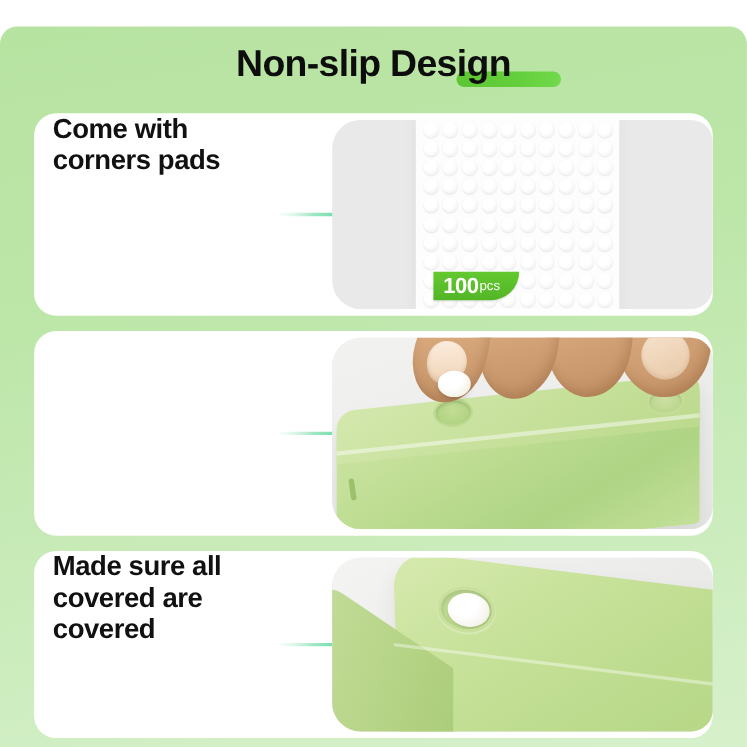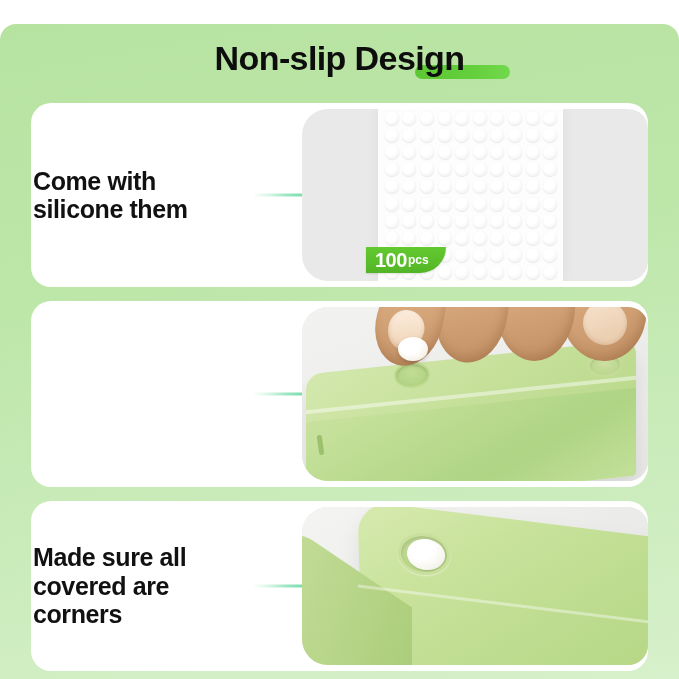--- a/index.html
+++ b/index.html
@@ -61,25 +61,24 @@
     background:#ffffff;
     border-radius:20px;
     overflow:hidden;
   }
   #card-1 { top:79px;  height:184px; }
   #card-2 { top:277px; height:186px; }
   #card-3 { top:477px; height:170px;padding-left:24px; }
 
   .card-text {
     position:absolute;
-    left:2px;
+    left:17px;
     top:0; bottom:0;
     width:245px;
     display:flex;
-    align-items:center;
     padding-left:0px;
   }
   .caption {
     font-size:25px;
     font-weight:bold;
     line-height:1.14;
     color:#111111;
     letter-spacing:-0.4px;
   }
 
@@ -124,36 +123,36 @@
     width:14px; height:14px;
     margin:auto;
     border-radius:50%;
     background:radial-gradient(circle at 36% 32%, #ffffff 45%, #f4f4f4 78%, #e6e6e6 100%);
     box-shadow:0 1px 1.5px rgba(0,0,0,.09),
                inset 0 0 1px rgba(0,0,0,.05);
   }
 
   .badge {
     position:absolute;
-    left:64px; bottom:8px;
+    left:92px; bottom:8px;
     height:26px;
     padding:0 17px 0 9px;
     display:flex;
     align-items:flex-end;
     background:linear-gradient(180deg,#63c92f 0%,#53b526 100%);
     border-radius:0 0 30px 0;
     box-shadow:0 1px 2px rgba(0,0,0,.12);
     z-index:5;
   }
   .badge-num {
     font-size:20px; font-weight:bold; color:#ffffff;
     letter-spacing:-0.5px; line-height:26px;
   }
   .badge-unit {
-    font-size:12px; font-weight:bold; color:#ffffff;
+    font-size:12px; font-weight:normal; color:#ffffff;
     line-height:26px; margin-left:1px;
   }
 
   
   .p2 { position:absolute; inset:0; }
   .p2-bg {
     position:absolute; inset:0;
     background:linear-gradient(160deg,#f2f2f0 0%,#ededeb 45%,#e6e6e4 100%);
   }
   .p2-box {
@@ -308,21 +307,21 @@
   <div class="title-wrap">
     <div class="title-highlight"></div>
     <div class="title">Non-slip Design</div>
   </div>
 
   <div class="card" id="card-1">
 
     <div class="card-text">
       <div class="caption">
         <div>Come with</div>
-        <div>silicone them</div>
+        <div>corners pads</div>
       </div>
     </div>
 
     <svg class="arrow" viewBox="0 0 82 26">
       <defs>
         <linearGradient id="ag1" x1="0" y1="0" x2="1" y2="0">
           <stop offset="0%" stop-color="#d9f5e4" stop-opacity="0.25"></stop>
           <stop offset="38%" stop-color="#8fe3b8" stop-opacity="0.85"></stop>
           <stop offset="100%" stop-color="#2fcd83"></stop>
         </linearGradient>
@@ -480,21 +479,21 @@
       </div>
     </div>
   </div>
 
   <div class="card" id="card-3">
 
     <div class="card-text">
       <div class="caption">
         <div>Made sure all</div>
         <div>covered are</div>
-        <div>corners</div>
+        <div>covered</div>
       </div>
     </div>
 
     <svg class="arrow" viewBox="0 0 82 26">
       <defs>
         <linearGradient id="ag3" x1="0" y1="0" x2="1" y2="0">
           <stop offset="0%" stop-color="#d9f5e4" stop-opacity="0.25"></stop>
           <stop offset="38%" stop-color="#8fe3b8" stop-opacity="0.85"></stop>
           <stop offset="100%" stop-color="#2fcd83"></stop>
         </linearGradient>

